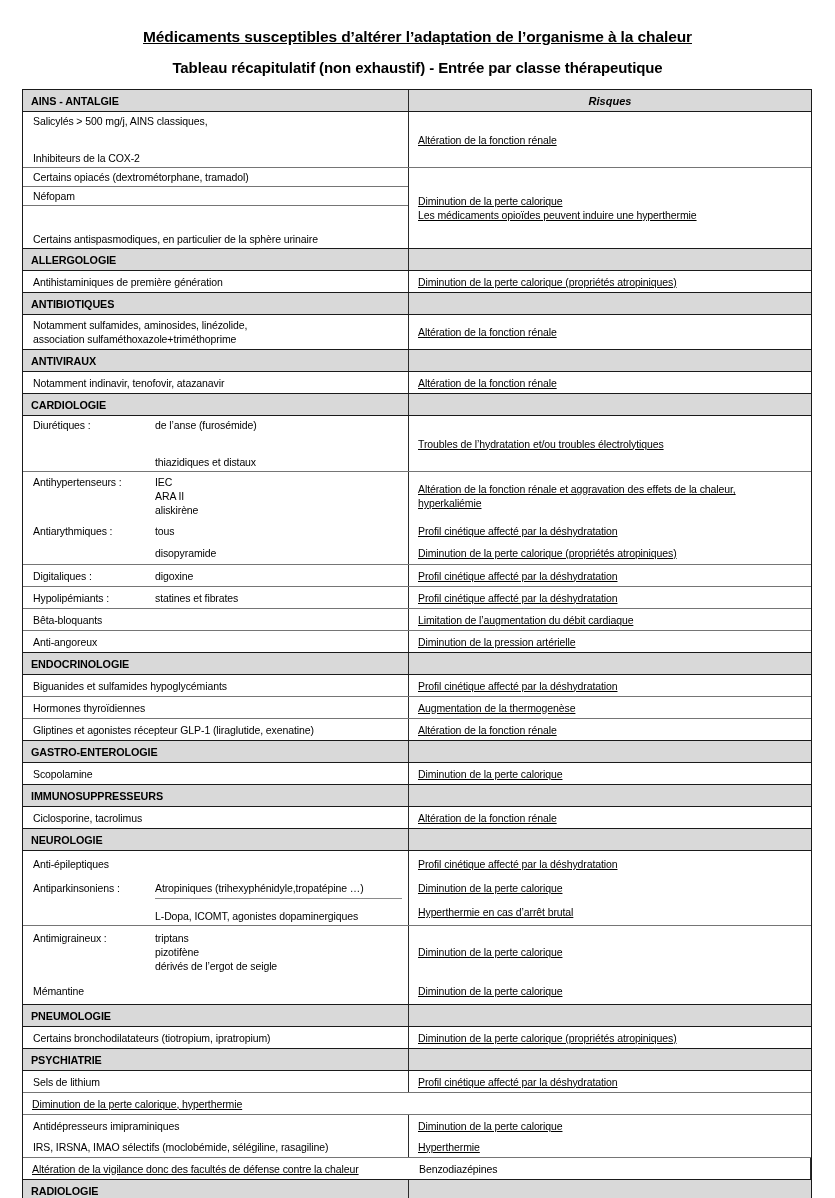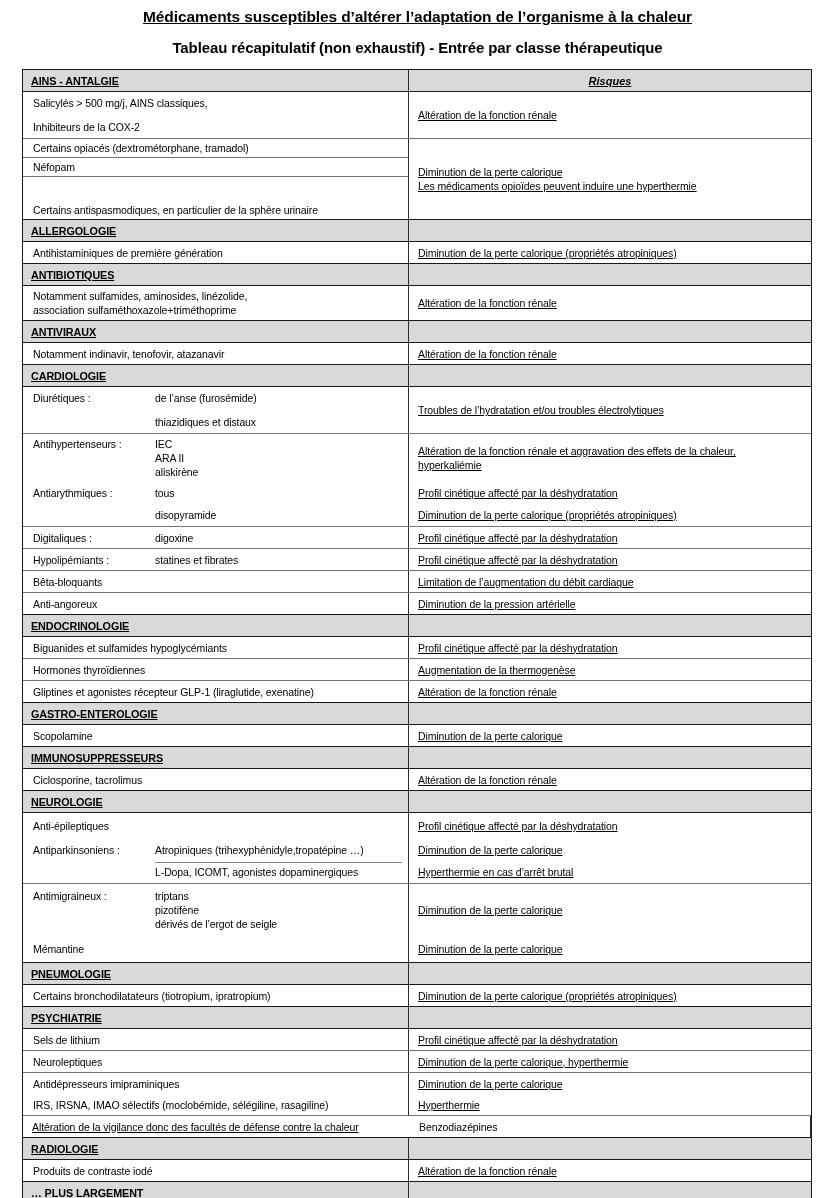--- a/index.html
+++ b/index.html
@@ -1,37 +1,36 @@
 <!DOCTYPE html>
 <html style="--sec-bg: #d9d9d9; --table-border: #1a1a1a; --divider: #2b2b2b; --row-line: #757575;"><head>
 <meta charset="utf-8">
 <style>
   html,body{margin:0;padding:0;background:#fff;}
   .page{
     width:835px;height:1198px;overflow:hidden;background:#fff;color:#000;
     font-family:"Liberation Sans","DejaVu Sans",sans-serif;position:relative;
   }
   .title{
-    padding-top:8px;text-align:center;font-weight:bold;font-size:15.5px;
+    padding-top:28px;text-align:center;font-weight:bold;font-size:15.5px;
     text-decoration:underline;letter-spacing:-0.1px;
   }
   .subtitle{
     margin-top:13px;text-align:center;font-weight:bold;font-size:15px;letter-spacing:-0.1px;
   }
   .med-table{
     margin:13px 23px 0 22px;
     border:1.6px solid var(--table-border,#1a1a1a);
   }
   .grid{display:grid;grid-template-columns:386px 1fr;}
   .sec-row{
     display:grid;grid-template-columns:386px 1fr;min-height:21px;
     background:var(--sec-bg,#d9d9d9);
     border-top:1.4px solid var(--table-border,#1a1a1a);
     border-bottom:1.4px solid var(--table-border,#1a1a1a);
-    text-decoration:underline;
   }
   .sec-row.no-top{border-top:none;}
   .sec-left{
     display:flex;align-items:center;font-weight:bold;font-size:10.8px;
     padding:3px 6px 3px 8px;border-right:1px solid var(--divider,#2b2b2b);
     letter-spacing:-0.1px;
   }
   .sec-right{
     display:flex;align-items:center;justify-content:center;
     font-weight:bold;font-style:italic;font-size:11px;
@@ -52,22 +51,22 @@
   .split-cell{
     flex:1;display:flex;align-items:center;padding:2px 6px 2px 10px;
     border-bottom:1px solid var(--row-line,#757575);
   }
   .split-cell:last-child{border-bottom:none;margin-top:24px;}
   .labelrow{display:flex;align-items:flex-start;}
   .cat-label{width:122px;flex-shrink:0;font-size:10.5px;letter-spacing:-0.1px;line-height:14px;}
   .lines{font-size:10.5px;letter-spacing:-0.1px;}
   .labelrow .lines{flex:1;}
   .line{line-height:14px;}
-  .lines.wide .line + .line{margin-top:10px;}
-  .lines.rule-top{border-top:1px solid #8a8a8a;padding-top:2px;margin-top:-3px;}
+  .lines.wide .line + .line{margin-top:23px;}
+  .lines.rule-top{border-top:1px solid #8a8a8a;padding-top:10px;margin-top:-3px;}
 </style>
 </head>
 <body>
 
 <div class="page">
   <div class="title">Médicaments susceptibles d’altérer l’adaptation de l’organisme à la chaleur</div>
   <div class="subtitle">Tableau récapitulatif (non exhaustif) - Entrée par classe thérapeutique</div>
   <div class="med-table" id="med-table">
       <div class="sec-row no-top">
         <div class="sec-left">AINS - ANTALGIE</div>
@@ -455,25 +454,20 @@
             <div class="line">Sels de lithium</div>
           </div>
         </div>
         <div class="cell cell-right">
           <div class="lines tight">
             <div class="line">Profil cinétique affecté par la déshydratation</div>
           </div>
         </div>
       </div>
       <div class="row grid">
-        <div class="cell cell-left">
-          <div class="lines tight">
-            <div class="line">Neuroleptiques</div>
-          </div>
-        </div>
         <div class="cell cell-right">
           <div class="lines tight">
             <div class="line">Diminution de la perte calorique, hyperthermie</div>
           </div>
         </div>
       </div>
       <div class="row">
         <div class="grid entry" style="min-height: 21px;">
           <div class="cell cell-left">
             <div class="lines tight">

